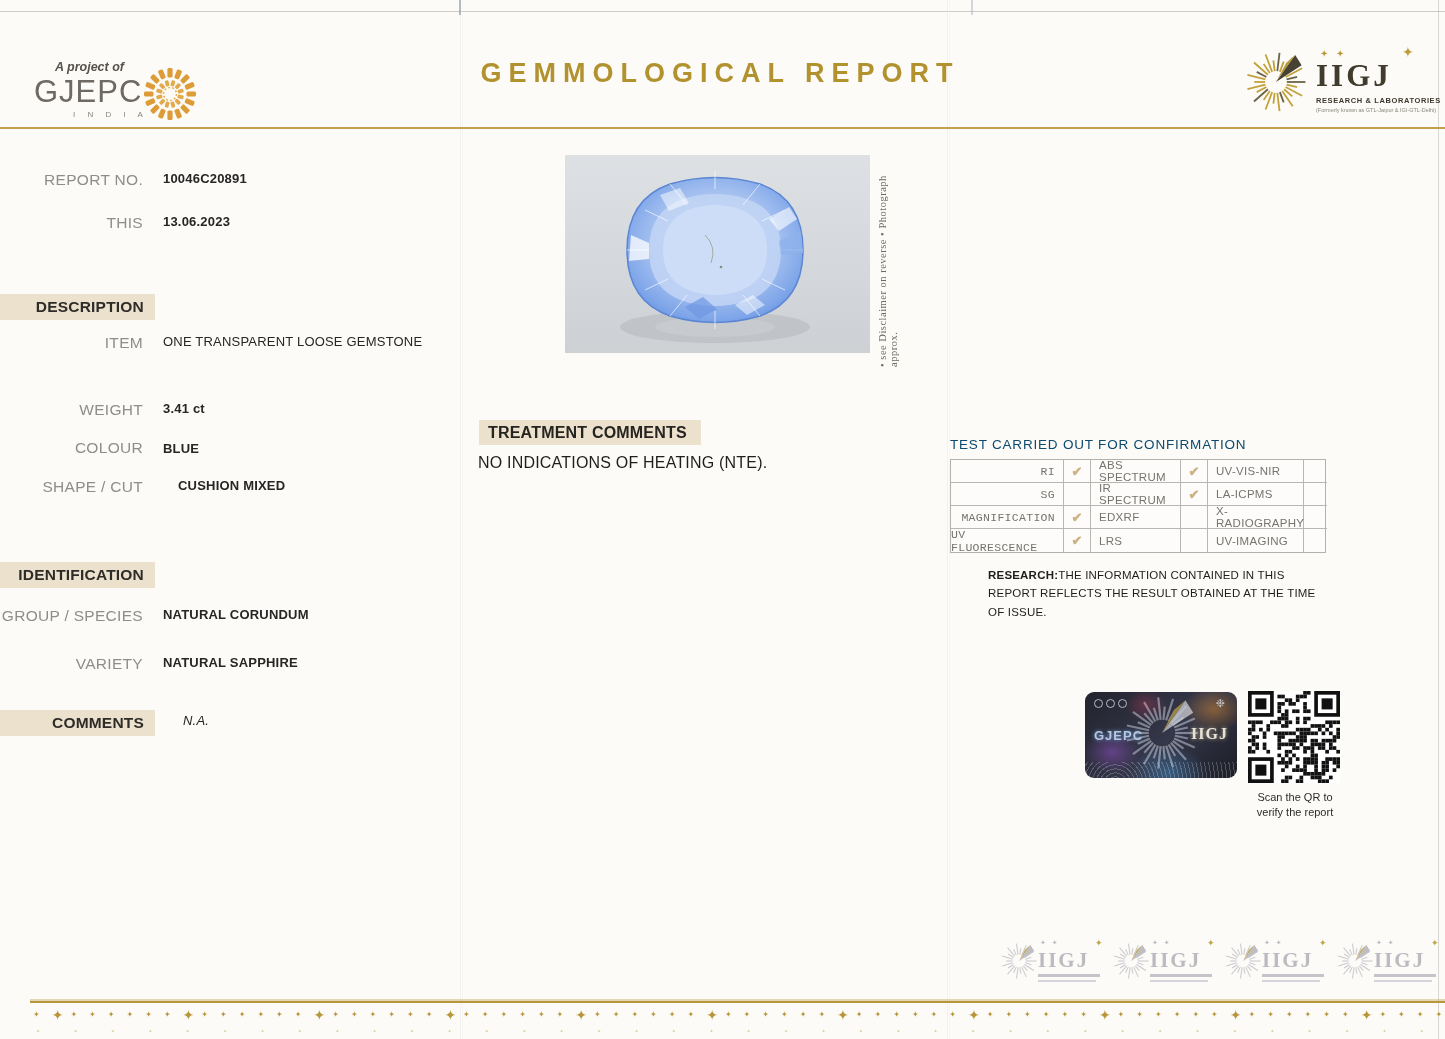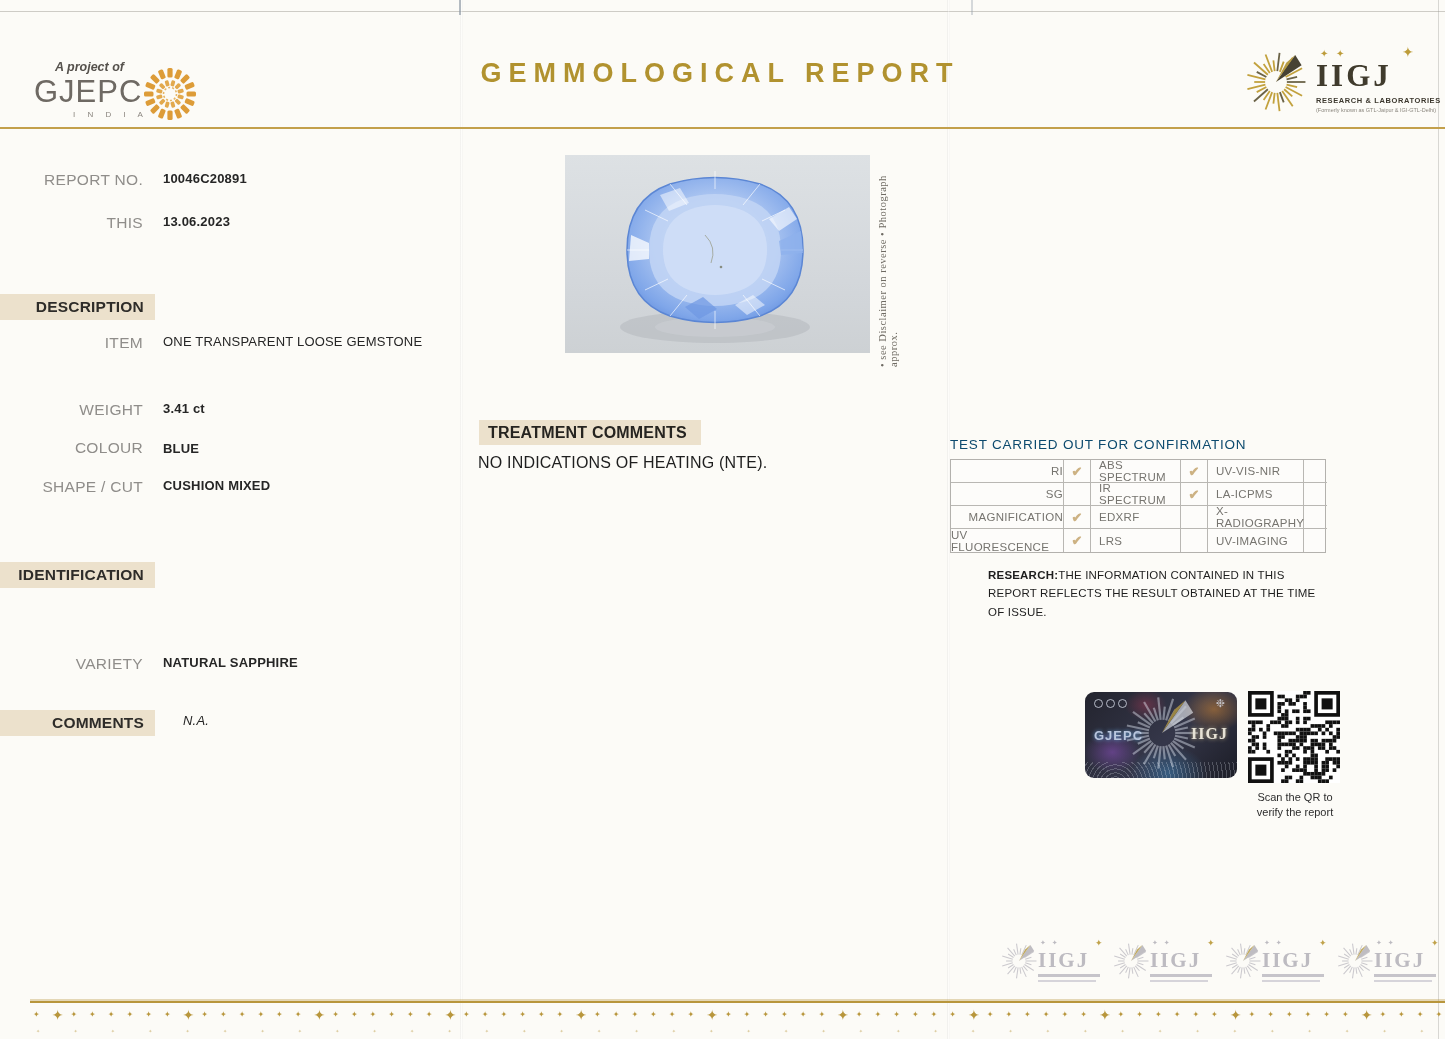--- a/index.html
+++ b/index.html
@@ -71,21 +71,21 @@
     position:absolute;left:950px;top:459px;width:376px;
     display:grid;grid-template-columns:113px 27px 90px 27px 96px 23px;
     border:1px solid #b3b1ad;box-sizing:border-box;background:rgba(255,255,255,.4);
   }
   .tcell{
     height:23px;border-right:1px solid #b9b7b3;border-bottom:1px solid #b9b7b3;
     font-size:11.5px;color:#76746f;display:flex;align-items:center;box-sizing:border-box;letter-spacing:.3px;
   }
   .tcell:nth-child(6n){border-right:none;}
   .tests-table .tcell:nth-last-child(-n+6){border-bottom:none;}
-  .tcell.lab-r{justify-content:flex-end;padding-right:0;}
+  .tcell.lab-r{justify-content:flex-end;padding-right:8px;font-family:Liberation Mono, monospace;}
   .tcell.lab-l{justify-content:flex-start;padding-left:8px;}
   .tcell.chk{justify-content:center;color:#cdb283;font-size:13px;font-weight:700;}
 
   .important{position:absolute;left:988px;top:566px;width:345px;font-size:11.5px;line-height:1.6;color:#1e1e1e;letter-spacing:.2px;}
   .important b{font-weight:700;}
 
   
   .hologram{
     position:absolute;left:1085px;top:692px;width:152px;height:86px;border-radius:9px;overflow:hidden;
     background:
@@ -231,26 +231,30 @@
     <div class="fvalue" data-interactable="false">ONE TRANSPARENT LOOSE GEMSTONE</div>
   </div>
   <div class="frow" style="top:401px;" data-interactable="false">
     <div class="flabel" data-interactable="false">WEIGHT</div>
     <div class="fvalue" style="font-weight:600;" data-interactable="false">3.41 ct</div>
   </div>
   <div class="frow" style="top:439px;align-items:center;" data-interactable="false">
     <div class="flabel" data-interactable="false">COLOUR</div>
     <div class="fvalue" style="font-weight:600;" data-interactable="false">BLUE</div>
   </div>
-  <div class="frow" style="top:478px;" data-interactable="false">
+  <div class="frow" style="top:478px;gap:15px;" data-interactable="false">
     <div class="flabel" data-interactable="false">SHAPE / CUT</div>
     <div class="fvalue" style="font-weight:600;" data-interactable="false">CUSHION MIXED</div>
   </div>
 
   <div class="sbar" style="top:562px;" data-interactable="false">IDENTIFICATION</div>
+  <div class="frow" style="top:607px;" data-interactable="false">
+    <div class="flabel" data-interactable="false">GROUP / SPECIES</div>
+    <div class="fvalue bold" data-interactable="false">NATURAL CORUNDUM</div>
+  </div>
   <div class="frow" style="top:655px;" data-interactable="false">
     <div class="flabel" data-interactable="false">VARIETY</div>
     <div class="fvalue bold" data-interactable="false">NATURAL SAPPHIRE</div>
   </div>
 
   <div class="sbar" style="top:710px;" data-interactable="false">COMMENTS</div>
   <div class="fvalue" style="position:absolute;left:163px;top:713px;font-style:italic;" data-interactable="false">N.A.</div>
 
   <div class="photo" id="gem-photo" data-interactable="false"><svg width="305" height="198" viewBox="0 0 305 198" xmlns="http://www.w3.org/2000/svg">
   <defs>

